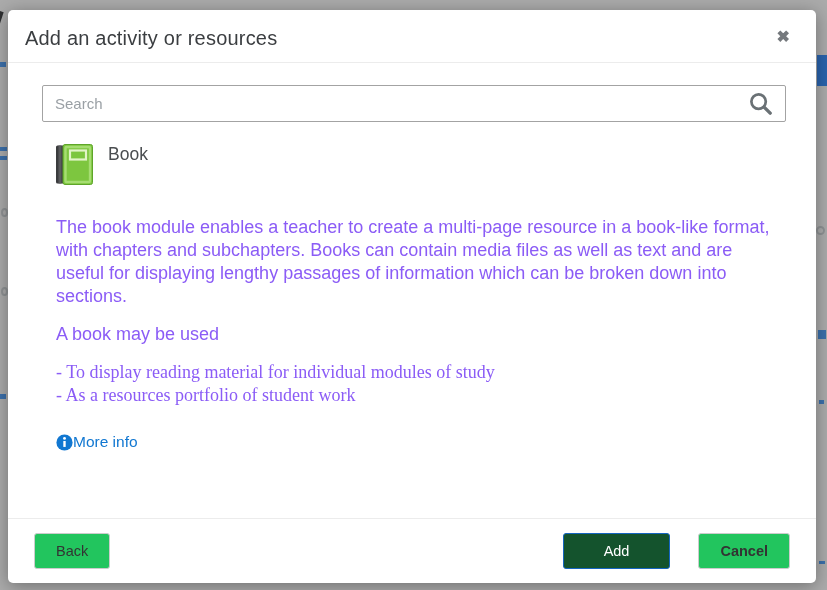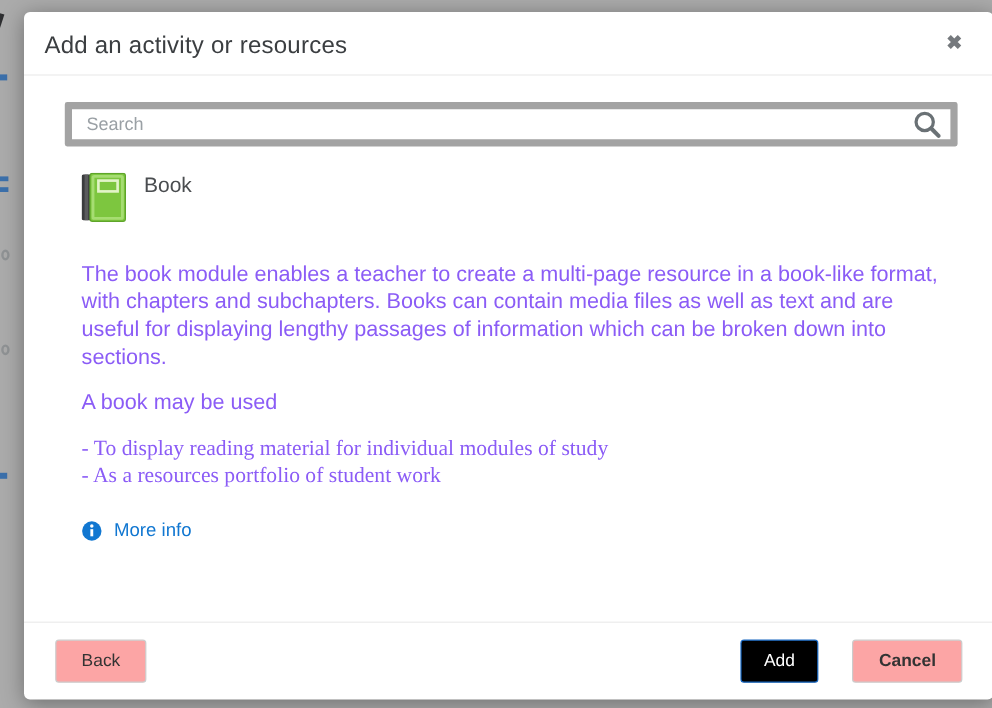--- a/index.html
+++ b/index.html
@@ -16,21 +16,21 @@
   .frag { position: absolute; }
   .frag-wlogo {
     left: -3px; top: 10px; width: 7px; height: 48px;
     background: #2e2f31; transform: rotate(18deg); transform-origin: top left;
   }
   .frag-blue-sm  { background: #3c70ab; }
   .frag-gray-glyph { border: 2px solid #8f9294; border-radius: 50%; background: transparent; }
 
   
   .modal {
-    position: absolute; left: 20px; top: 10px;
+    position: absolute; left: 8px; top: 10px;
     width: 808px; height: 573px;
     background: #ffffff;
     border-radius: 5px;
     box-shadow: 0 3px 18px rgba(0,0,0,.35);
     display: flex; flex-direction: column;
   }
 
   .modal-header {
     padding: 17px 22px 12px 17px;
     border-bottom: 1px solid #ececec;
@@ -43,21 +43,21 @@
     margin-left: auto; border: none; background: transparent;
     color: #75797d; font-size: 16px; font-weight: bold; line-height: 1;
     cursor: pointer; padding: 2px 4px;
   }
 
   .modal-body { flex: 1; padding: 22px 30px 0 34px; }
 
   .search-wrap { position: relative; }
   .search-input {
     width: 100%; height: 37px;
-    border: 6px solid #a3a3a3; border-radius: 2px;
+    border: 1px solid #a3a3a3; border-radius: 2px;
     padding: 0 44px 0 12px;
     font-size: 15px; color: #444;
     font-family: "Liberation Sans", "DejaVu Sans", sans-serif;
     outline: none;
   }
   .search-input::placeholder { color: #9aa0a5; }
   .search-icon {
     position: absolute; right: 12px; top: 5px; pointer-events: none;
   }
 
@@ -65,42 +65,42 @@
 
   .module-heading { display: flex; gap: 15px; }
   .module-icon { flex: 0 0 auto; }
   .module-name { font-size: 17.5px; color: #4a4d50; }
 
   .module-text { margin-top: 27px; font-size: 18px; line-height: 23px; color: #8b5cf6; }
   .module-text p + p { margin-top: 15px; }
   .uses-list { margin-top: 15px; font-family: Liberation Serif, serif; }
 
   .more-info {
-    margin-top: 26px; display: inline-flex; align-items: flex-start; gap: 10px;
+    margin-top: 26px; display: inline-flex; align-items: flex-end; 
     color: #1177d1; font-size: 15.5px; text-decoration: none; cursor: pointer;
   }
 
   .modal-footer {
     border-top: 1px solid #ececec;
     height: 65px;
     display: flex; align-items: center;
     padding: 0 26px;
   }
   .btn {
     height: 36px; border-radius: 3px; font-size: 14.5px;
     font-family: "Liberation Sans", "DejaVu Sans", sans-serif;
     cursor: pointer;
   }
   .btn-secondary {
-    background: #fca5a5; border: 1px solid #cccccc; color: #333;
+    background: #22c55e; border: 1px solid #cccccc; color: #333;
     padding: 0 21px;
   }
   .btn-primary {
-    background: #000000; border: 1px solid #1565c0; color: #fff;
-    padding: 0 19px; margin-left: auto;
+    background: #14532d; border: 1px solid #1565c0; color: #fff;
+    padding: 0 40px; margin-left: auto;
   }
   .btn-cancel { margin-left: 28px; font-weight: bold; }
 </style>
 </head>
 <body>
 
 <div class="backdrop">
   <div class="frag frag-wlogo"></div>
   <div class="frag frag-blue-sm" style="left:0;top:62px;width:6px;height:5px;"></div>
   <div class="frag frag-blue-sm" style="left:0;top:147px;width:7px;height:4px;"></div>

